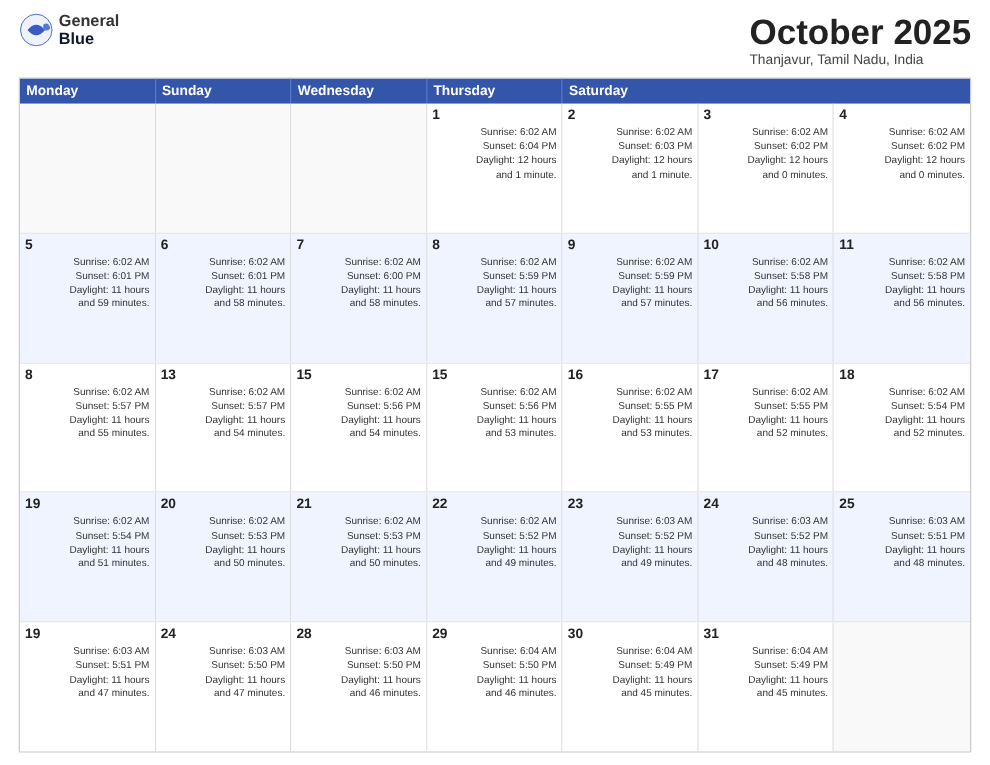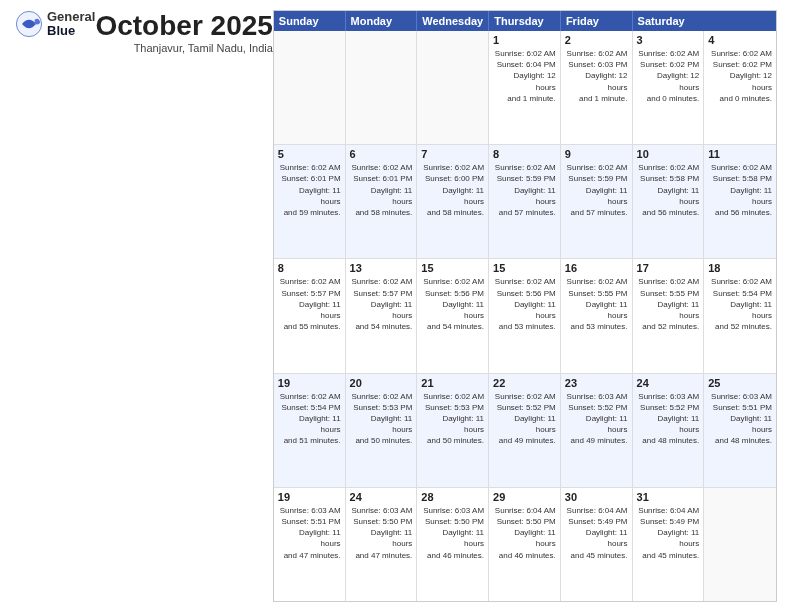--- a/index.html
+++ b/index.html
@@ -8,21 +8,21 @@
       height: 612px;
       font-family: Arial, sans-serif;
       background: #fff;
       overflow: hidden;
     }
     .page {
       width: 792px;
       height: 612px;
       padding: 10px 15px;
       display: flex;
-      flex-direction: row;
+      flex-direction: column;
     }
     .header {
       display: flex;
       justify-content: space-between;
       align-items: flex-start;
       margin-bottom: 8px;
     }
     .logo {
       display: flex;
       align-items: center;
@@ -35,21 +35,20 @@
       font-weight: bold;
       line-height: 1.1;
     }
     .logo-general { color: #333; }
     .logo-blue { color: #0f172a; }
     .logo-icon {
       width: 28px;
       height: 28px;
     }
     .title-block {
-      text-align: right;
     }
     .main-title {
       font-size: 28px;
       font-weight: bold;
       color: #222;
     }
     .sub-title {
       font-size: 11px;
       color: #444;
     }
@@ -127,25 +126,24 @@
       </div>
     </div>
     <div class="title-block">
       <div class="main-title">October 2025</div>
       <div class="sub-title">Thanjavur, Tamil Nadu, India</div>
     </div>
   </div>
 
   <div class="calendar">
     <div class="cal-header" id="cal-header">
+        <div class="cal-header-cell">Monday</div>
         <div class="cal-header-cell">Sunday</div>
-        <div class="cal-header-cell">Monday</div>
         <div class="cal-header-cell">Wednesday</div>
         <div class="cal-header-cell">Thursday</div>
-        <div class="cal-header-cell">Friday</div>
         <div class="cal-header-cell">Saturday</div>
       </div>
     <div class="cal-body" id="cal-body">
         <div class="cal-row">
           <div class="cal-cell empty"></div>
           <div class="cal-cell empty"></div>
           <div class="cal-cell empty"></div>
           <div class="cal-cell">
             <div class="day-num">1</div>
             <div class="cell-info">Sunrise: 6:02 AM<br>Sunset: 6:04 PM<br>Daylight: 12 hours<br>and 1 minute.</div>

